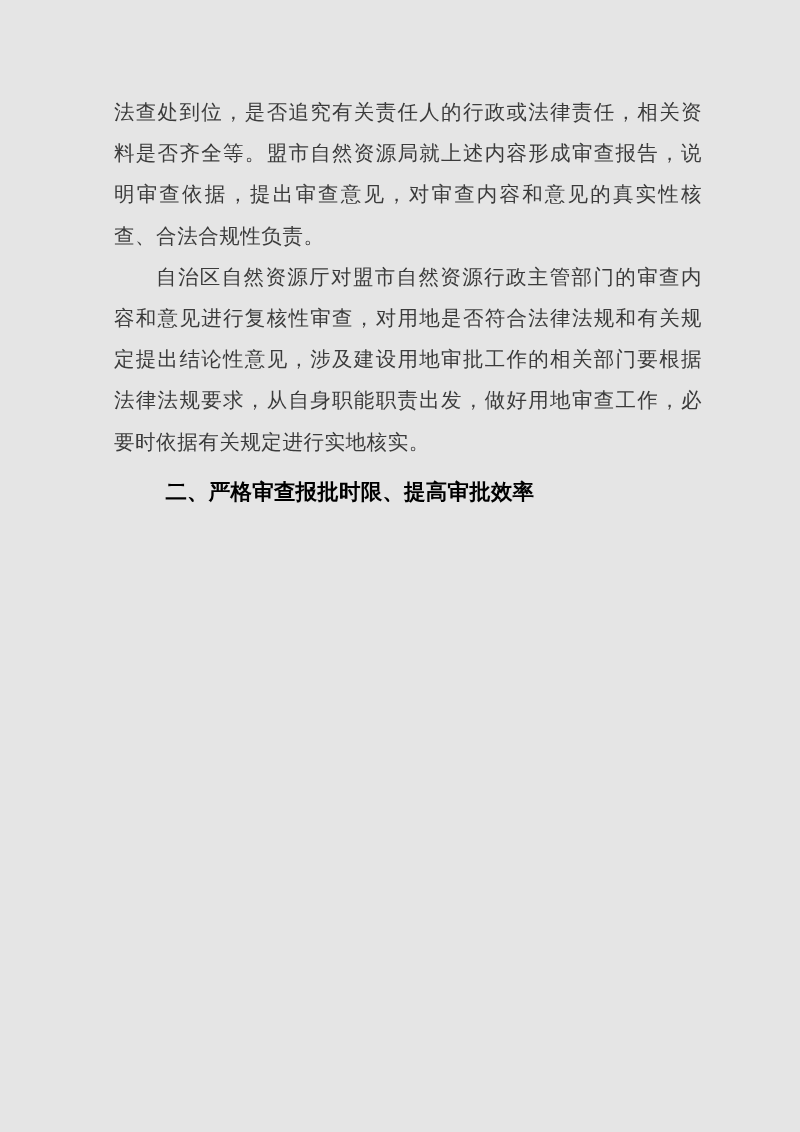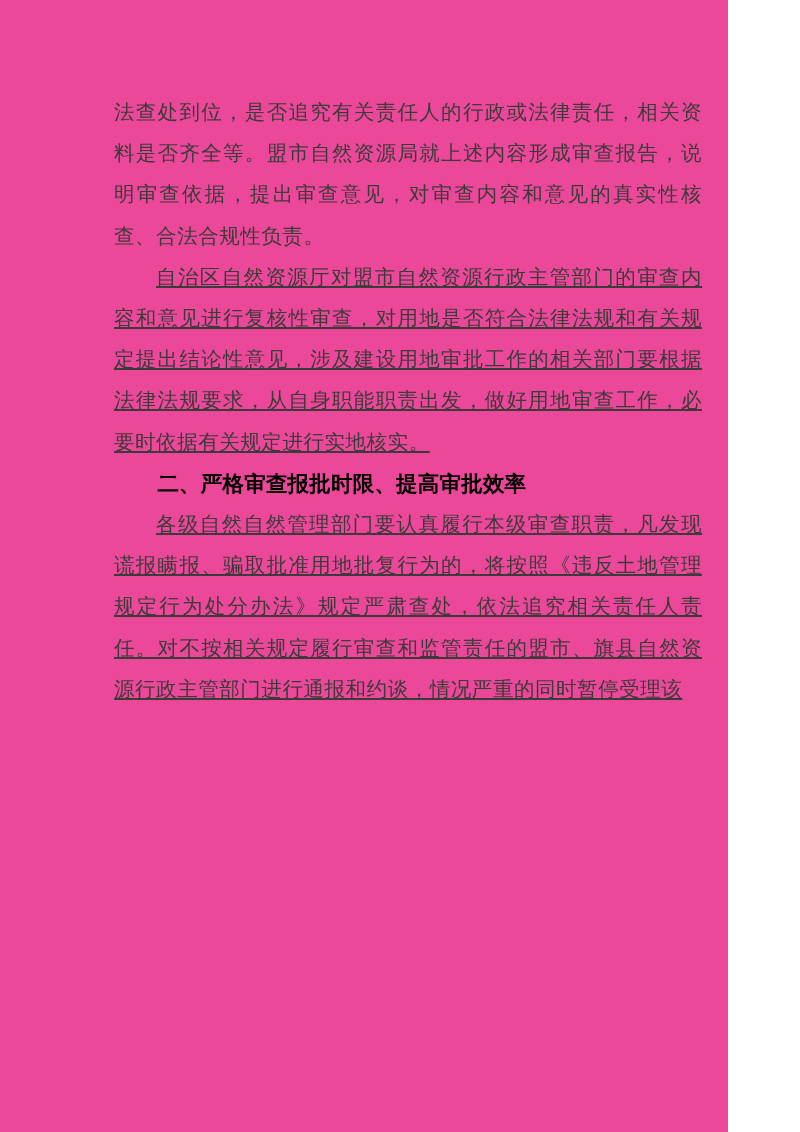--- a/index.html
+++ b/index.html
@@ -8,23 +8,23 @@
     background: #ffffff;
   }
   body {
     width: 800px;
     height: 1132px;
     overflow: hidden;
     font-family: "DejaVu Serif", "Liberation Serif", serif;
   }
   #page {
     position: relative;
-    width: 728px;
+    width: 800px;
     height: 1132px;
-    background: #ec4899;
+    background: #e5e5e5;
     box-sizing: border-box;
   }
   #doc-body {
     position: absolute;
     left: 114px;
     top: 92px;
     width: 588px;
   }
   .para {
     margin: 0;
@@ -34,24 +34,23 @@
     color: #3b3b3b;
     text-align: justify;
     text-justify: inter-character;
     text-align-last: left;
     letter-spacing: 0.55px;
     word-break: break-all;
     -webkit-font-smoothing: antialiased;
   }
   .para.indent {
     text-indent: 2.05em;
-    text-decoration: underline;
   }
   .heading {
-    margin: 0;
+    margin: 8px;
     font-family: "DejaVu Sans", "Liberation Sans", sans-serif;
     font-size: 21.5px;
     line-height: 41.2px;
     font-weight: bold;
     color: #000000;
     text-indent: 2.02em;
     letter-spacing: 0.2px;
     white-space: nowrap;
   }
   .clip-last {
@@ -65,16 +64,15 @@
   <div id="doc-body">
 
     <p class="para">法查处到位，是否追究有关责任人的行政或法律责任，相关资料是否齐全等。盟市自然资源局就上述内容形成审查报告，说明审查依据，提出审查意见，对审查内容和意见的真实性核查、合法合规性负责。</p>
 
     <p class="para indent">自治区自然资源厅对盟市自然资源行政主管部门的审查内容和意见进行复核性审查，对用地是否符合法律法规和有关规定提出结论性意见，涉及建设用地审批工作的相关部门要根据法律法规要求，从自身职能职责出发，做好用地审查工作，必要时依据有关规定进行实地核实。</p>
 
     <h2 class="heading">二、严格审查报批时限、提高审批效率</h2>
 
 
 
-    <p class="para indent clip-last">各级自然自然管理部门要认真履行本级审查职责，凡发现谎报瞒报、骗取批准用地批复行为的，将按照《违反土地管理规定行为处分办法》规定严肃查处，依法追究相关责任人责任。对不按相关规定履行审查和监管责任的盟市、旗县自然资源行政主管部门进行通报和约谈，情况严重的同时暂停受理该</p>
 
   </div>
 </div>
 
 </body></html>

